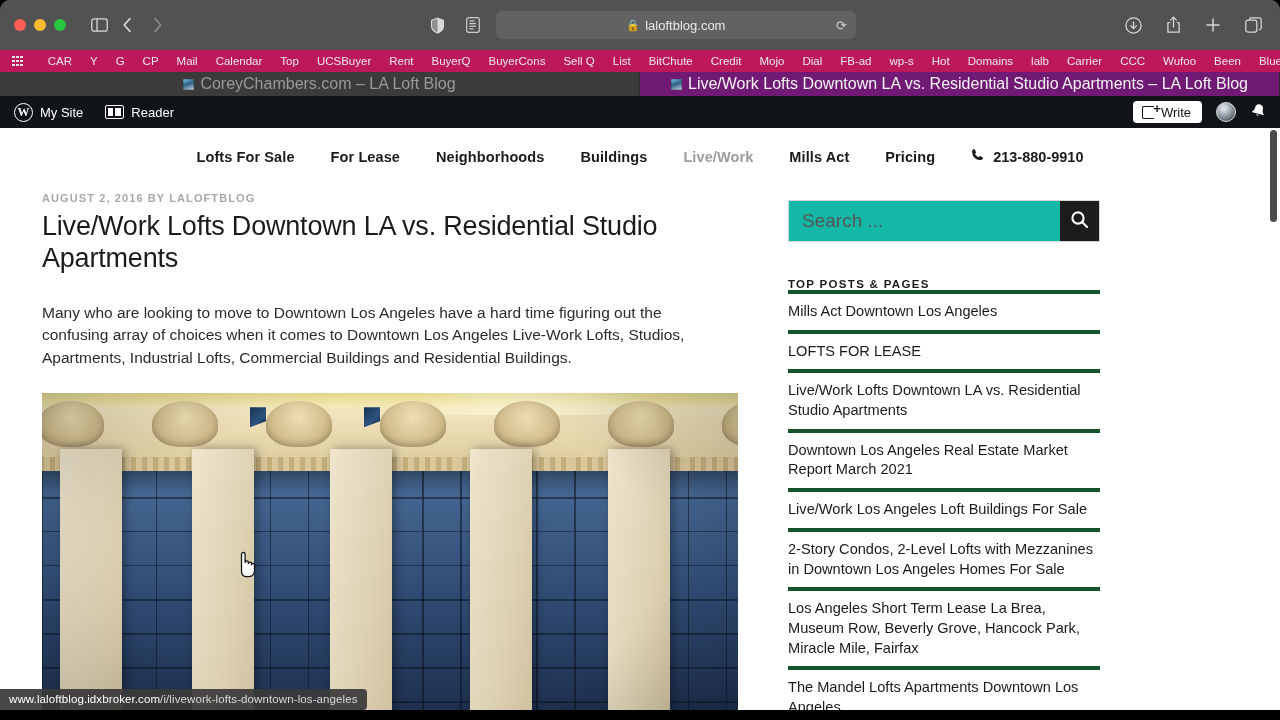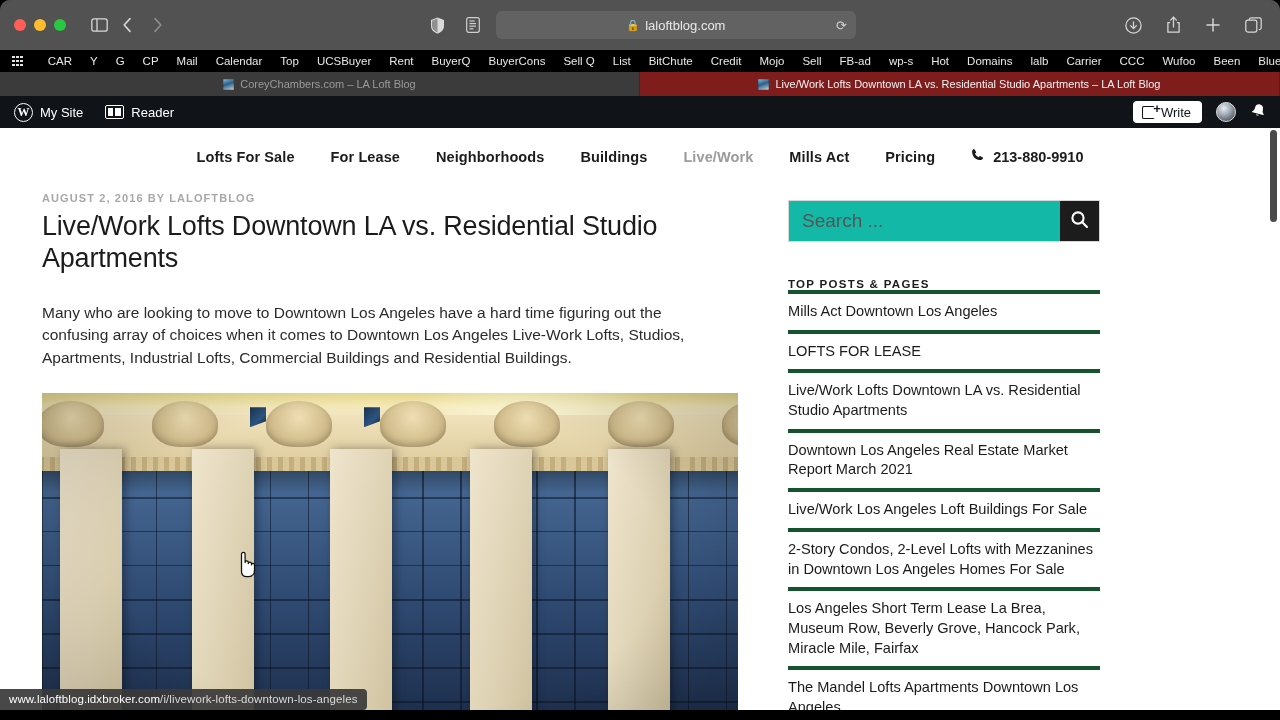--- a/index.html
+++ b/index.html
@@ -50,39 +50,39 @@
   }
   .url-bar .lock { margin-right: 5px; font-size: 11px; opacity: .9; }
   .url-bar .reload { position: absolute; right: 9px; font-size: 13px; color: #cfcfcf; }
 
   .tb-right {
     position: absolute; right: 14px; display: flex; align-items: center; gap: 14px;
   }
 
   
   .bookmarks {
-    height: 22px; background: #000000;
+    height: 22px; background: #be185d;
     display: flex; align-items: center; padding: 0 12px; gap: 0;
     color: #e3e3e3; font-size: 11.5px; white-space: nowrap; overflow: hidden;
   }
   .bm-grid {
     display: grid; grid-template-columns: repeat(3, 2.5px);
     grid-template-rows: repeat(3, 2.5px); gap: 1.6px; margin-right: 16px;
   }
   .bm-grid i { background: #e3e3e3; width: 2.5px; height: 2.5px; display: block; }
   .bm { padding: 0 9px; color: #e8e8e8; }
 
   
   .tabstrip { height: 24px; display: flex; background: #3b3b3b; }
   .tab {
     flex: 1; display: flex; align-items: center; justify-content: center;
-    gap: 6px; font-size: 11px; color: #9a9a9a; position: relative;
+    gap: 6px; font-size: 16px; color: #9a9a9a; position: relative;
     border-right: 1px solid #2e2e2e; overflow: hidden; padding: 0 8px;
   }
-  .tab.active { background: #7f1d1d; color: #f2f2f2; }
+  .tab.active { background: #701a75; color: #f2f2f2; }
   .tab .favicon {
     width: 11px; height: 11px; flex: none; border-radius: 1px;
     background: linear-gradient(160deg, #7fc6e8 0%, #2f5f86 45%, #c9d7e0 100%);
     box-shadow: inset 0 0 0 .5px rgba(0,0,0,.35);
   }
   .tab .tab-title { overflow: hidden; text-overflow: ellipsis; white-space: nowrap; }
 
   
   .viewport {
     position: absolute; left: 0; top: 96px; width: 1280px; height: 624px;
@@ -380,21 +380,21 @@
           <span class="bm">Top</span>
           <span class="bm">UCSBuyer</span>
           <span class="bm">Rent</span>
           <span class="bm">BuyerQ</span>
           <span class="bm">BuyerCons</span>
           <span class="bm">Sell Q</span>
           <span class="bm">List</span>
           <span class="bm">BitChute</span>
           <span class="bm">Credit</span>
           <span class="bm">Mojo</span>
-          <span class="bm">Sell</span>
+          <span class="bm">Dial</span>
           <span class="bm">FB-ad</span>
           <span class="bm">wp-s</span>
           <span class="bm">Hot</span>
           <span class="bm">Domains</span>
           <span class="bm">lalb</span>
           <span class="bm">Carrier</span>
           <span class="bm">CCC</span>
           <span class="bm">Wufoo</span>
           <span class="bm">Been</span>
           <span class="bm">Blue</span>

